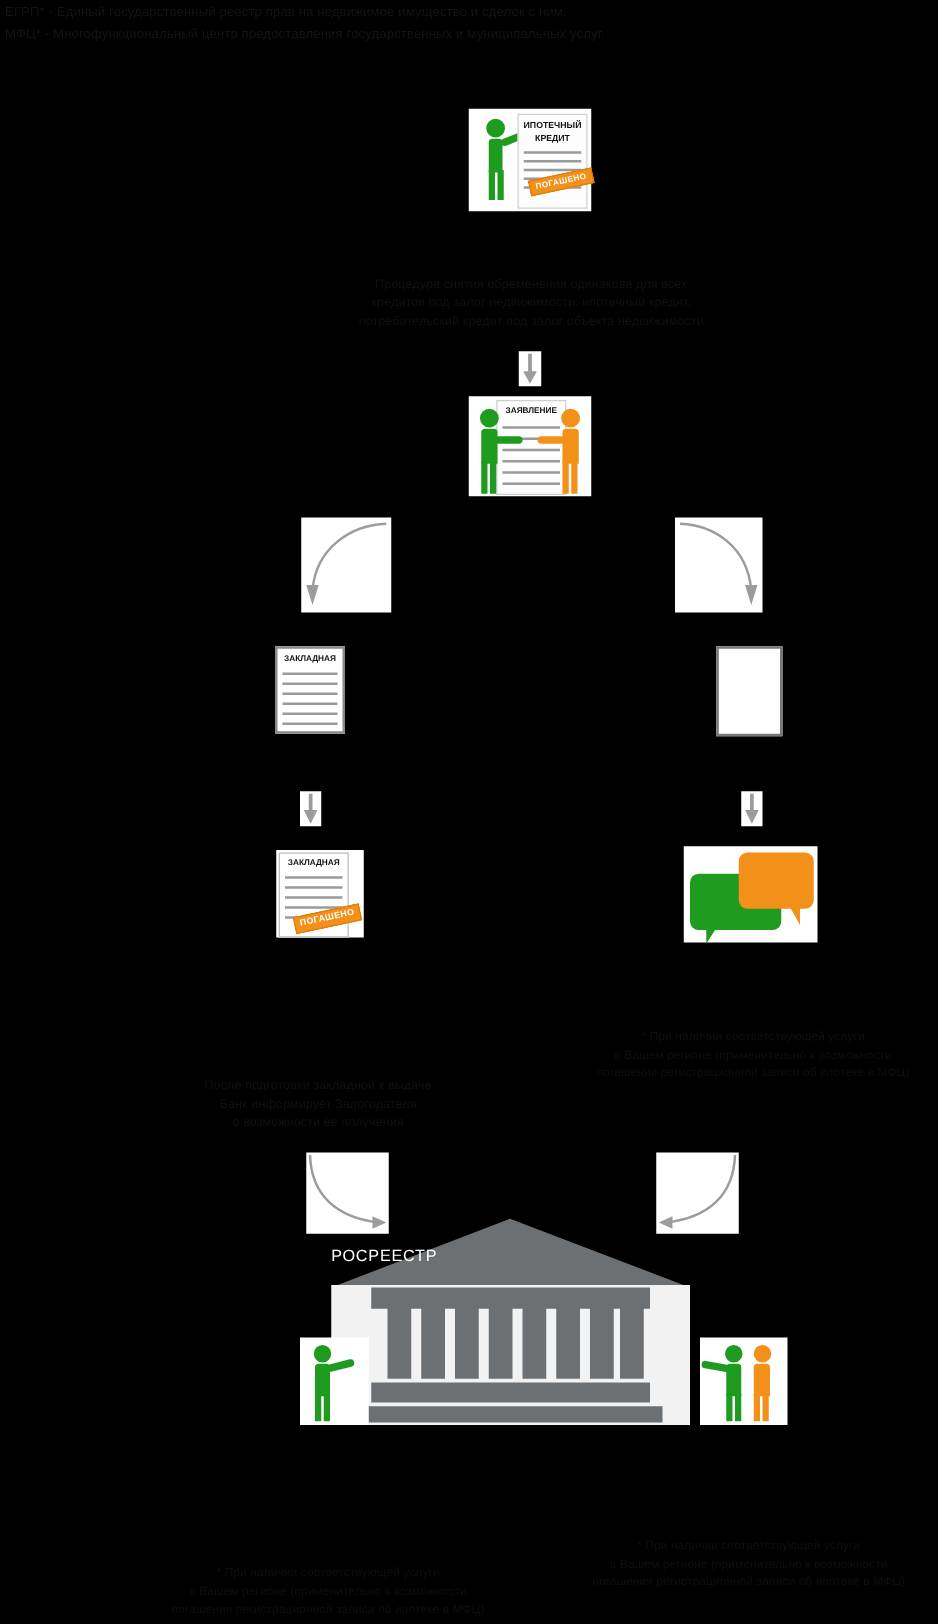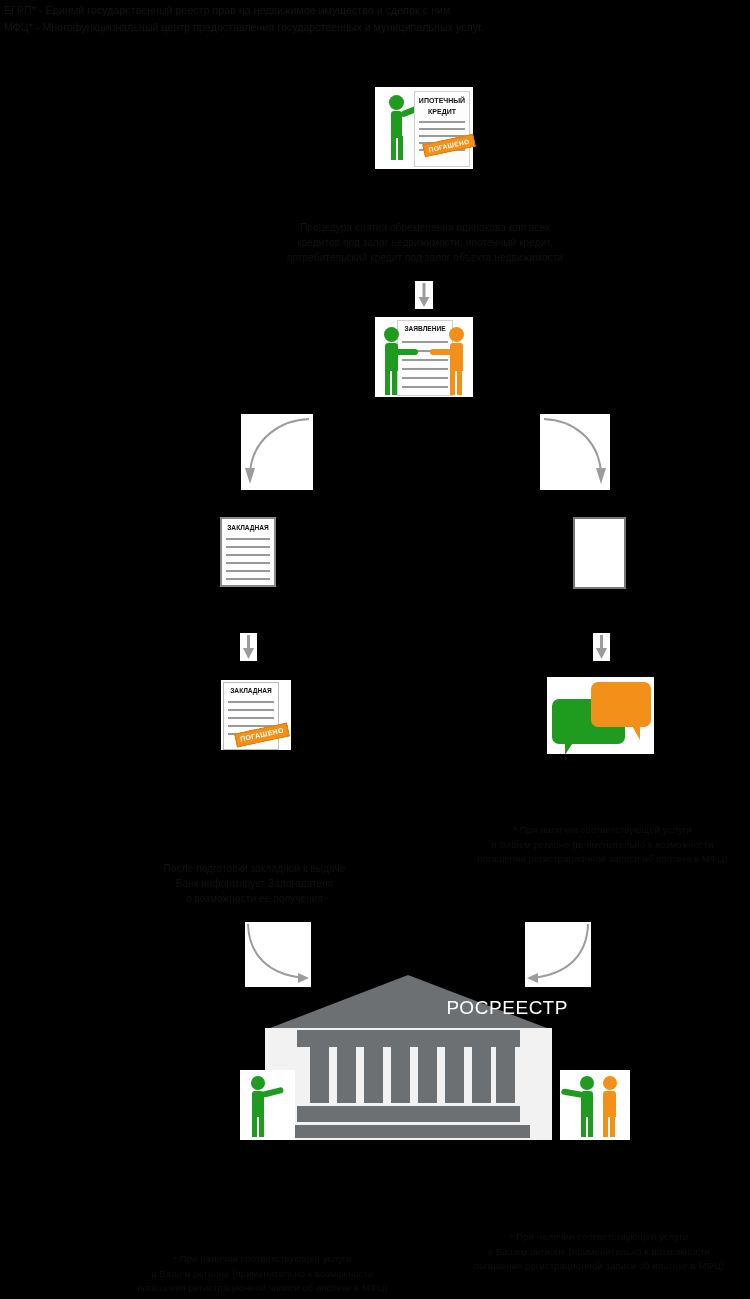--- a/index.html
+++ b/index.html
@@ -58,22 +58,22 @@
   .bub{position:absolute;border-radius:7px;}
   .bub-tail{position:absolute;width:0;height:0;}
   
   .building{left:265px;top:975px;width:287px;height:165px;}
   .roof{
     position:absolute;left:0;top:0;width:0;height:0;
     border-left:143px solid transparent;border-right:144px solid transparent;
     border-bottom:55px solid #6d7073;
   }
   .roof-label{
-    position:absolute;left:16px;top:22px;width:287px;text-align:right;
-    color:#fff;font-size:19px;letter-spacing:.6px;
+    position:absolute;left:0;top:22px;width:287px;text-align:left;
+    color:#fff;font-size:13px;letter-spacing:.6px;
     font-family:"Liberation Sans",sans-serif;
   }
   .base-white{position:absolute;left:0;top:53px;width:287px;height:112px;background:#f2f2f2;}
   .arch{position:absolute;background:#6d7073;}
   .col{position:absolute;top:65px;width:19px;height:63px;background:#6d7073;}
 </style>
 </head>
 <body>
 
 <div class="abs legend">

